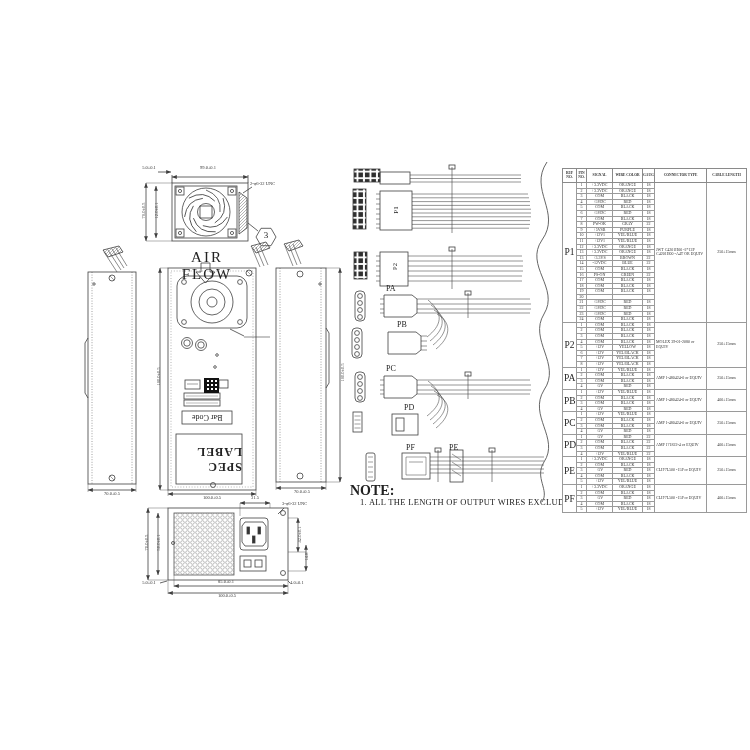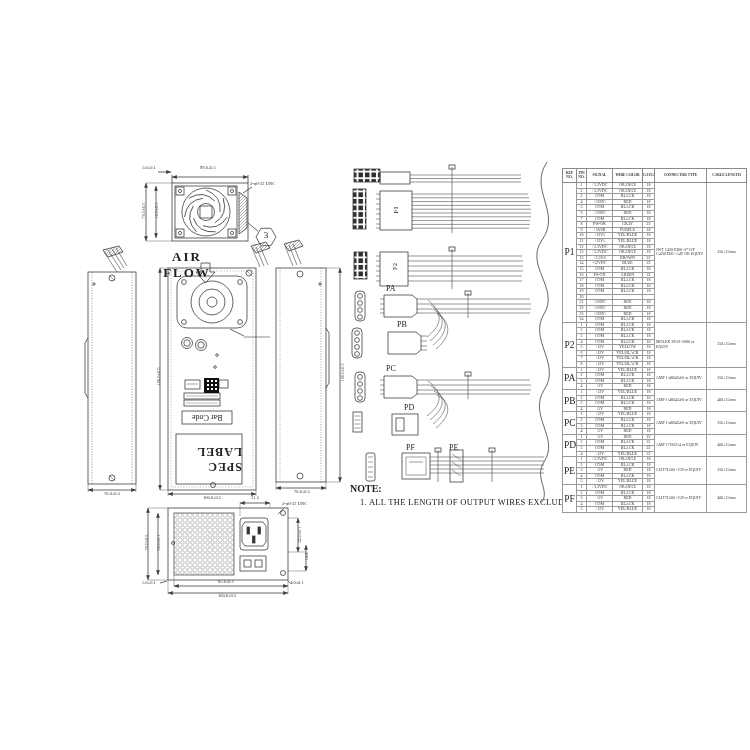--- a/index.html
+++ b/index.html
@@ -18,22 +18,22 @@
   #wiretable td.conn{white-space:normal;text-align:left;vertical-align:middle;line-height:4.6px;}
   #wiretable td.len{white-space:normal;line-height:4.6px;}
   
   .qr{position:absolute;left:204px;top:378px;width:13px;height:13px;border:0.5px solid #111;
       background-image:repeating-linear-gradient(0deg,#111 0 2px,transparent 2px 4px),
                        repeating-linear-gradient(90deg,#111 0 2px,#fff 2px 4px);}
   .specbox{position:absolute;left:176px;top:434px;width:66px;height:50px;display:flex;align-items:center;justify-content:center;}
   .spectext{font-size:12px;font-weight:bold;letter-spacing:1px;transform:rotate(180deg);}
   .barbox{position:absolute;left:182px;top:411px;width:50px;height:13px;display:flex;align-items:center;justify-content:center;}
   .bartext{font-size:8px;transform:rotate(180deg);}
-  .airflow{position:absolute;left:152px;top:249px;width:70px;font-size:13px;font-weight:bold;letter-spacing:2px;text-align:center;}
-  .note-title{position:absolute;left:350px;top:483px;font-size:10px;font-weight:bold;}
+  .airflow{position:absolute;left:172px;top:249px;width:70px;font-size:15px;font-weight:normal;letter-spacing:2px;text-align:center;}
+  .note-title{position:absolute;left:350px;top:483px;font-size:14px;font-weight:bold;}
   .note-line{position:absolute;left:360px;top:497px;font-size:8.5px;letter-spacing:0.3px;}
   .hlabel{position:absolute;font-size:8px;font-family:"Liberation Serif",serif;}
   .vlabel{position:absolute;font-size:7px;font-family:"Liberation Serif",serif;transform:rotate(-90deg);transform-origin:center center;text-align:center;}
   .balloon-num{position:absolute;left:256px;top:230px;width:20px;text-align:center;font-size:9px;}
 </style>
 </head>
 <body>
 
 <div id="stage">
 

